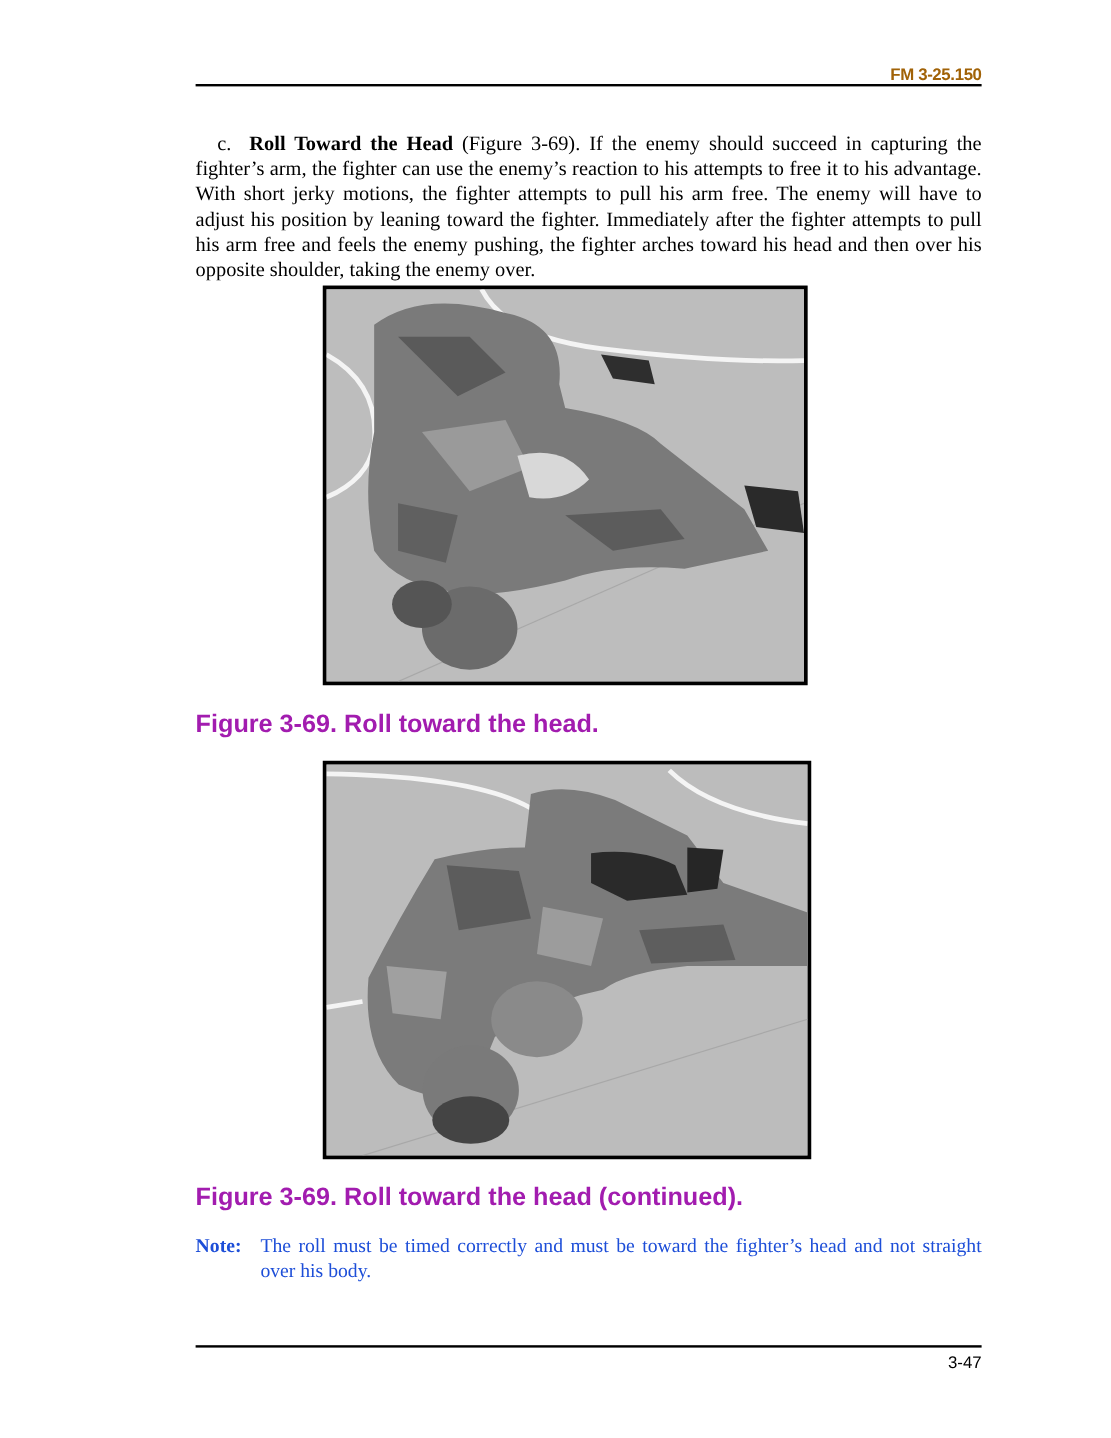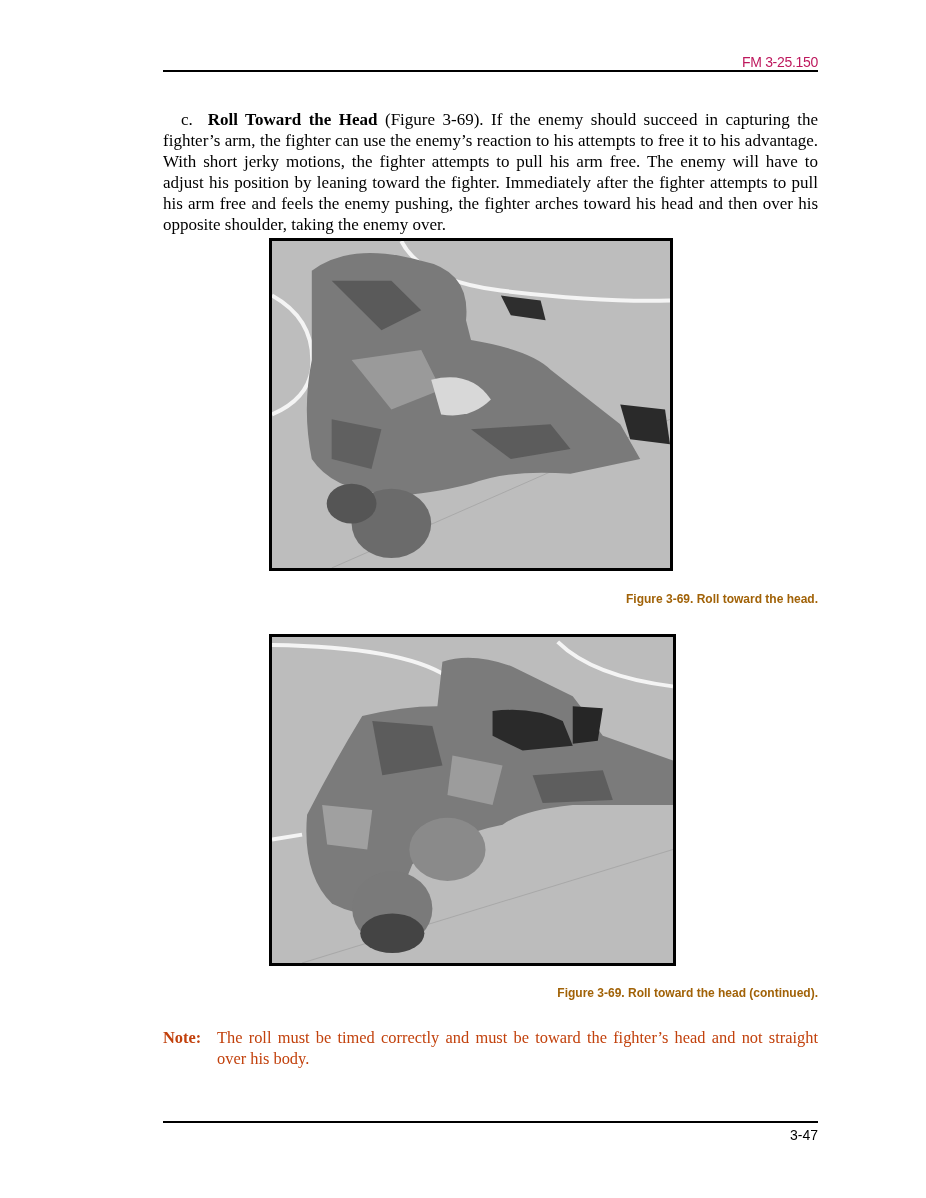--- a/index.html
+++ b/index.html
@@ -1,22 +1,22 @@
 <!DOCTYPE html>
 <html><head>
 <meta charset="utf-8">
 <style>
   html, body { margin: 0; padding: 0; background: #ffffff; }
   body { width: 926px; height: 1198px; position: relative; overflow: hidden; }
   .page { position: absolute; left: 0; top: 0; width: 926px; height: 1198px; background: #fff; }
 
   .header-text {
     position: absolute; right: 108px; top: 54px;
-    font-family: "Liberation Sans", sans-serif; font-weight: normal; font-size: 14px;
-    letter-spacing: -0.3px; color: #be185d;
+    font-family: "Liberation Sans", sans-serif; font-weight: bold; font-size: 14px;
+    letter-spacing: -0.3px; color: #a16207;
   }
   .header-rule {
     position: absolute; left: 163px; top: 70px; width: 655px; height: 2px; background: #000;
   }
 
   .para {
     position: absolute; left: 163px; top: 109px; width: 655px;
     font-family: "Liberation Serif", serif; font-size: 17px; line-height: 21px;
     color: #000; text-align: justify; margin: 0;
     text-indent: 18px;
@@ -26,30 +26,30 @@
 
   .figure {
     position: absolute; border: 3px solid #000; box-sizing: border-box; overflow: hidden;
     background: #b8b8b8;
   }
   .fig1 { left: 269px; top: 238px; width: 404px; height: 333px; }
   .fig2 { left: 269px; top: 634px; width: 407px; height: 332px; }
   .figure svg { display: block; width: 100%; height: 100%; }
 
   .caption {
-    position: absolute; left: 163px; width: 655px; text-align: right;
-    font-family: "Liberation Sans", sans-serif; font-weight: bold; font-size: 12px;
-    color: #a16207;
+    position: absolute; left: 163px; width: 655px; text-align: left;
+    font-family: "Liberation Sans", sans-serif; font-weight: bold; font-size: 21px;
+    color: #a21caf;
   }
   .cap1 { top: 592px; }
   .cap2 { top: 986px; }
 
   .note {
     position: absolute; left: 163px; top: 1027px; width: 655px;
-    font-family: "Liberation Serif", serif; font-size: 16.4px; line-height: 21px; color: #c2410c;
+    font-family: "Liberation Serif", serif; font-size: 16.4px; line-height: 21px; color: #1d4ed8;
     display: flex;
   }
   .note-label { font-weight: bold; width: 54px; flex-shrink: 0; }
   .note-body { flex: 1; text-align: justify; }
 
   .footer-rule {
     position: absolute; left: 163px; top: 1121px; width: 655px; height: 2px; background: #000;
   }
   .page-number {
     position: absolute; right: 108px; top: 1127px;

